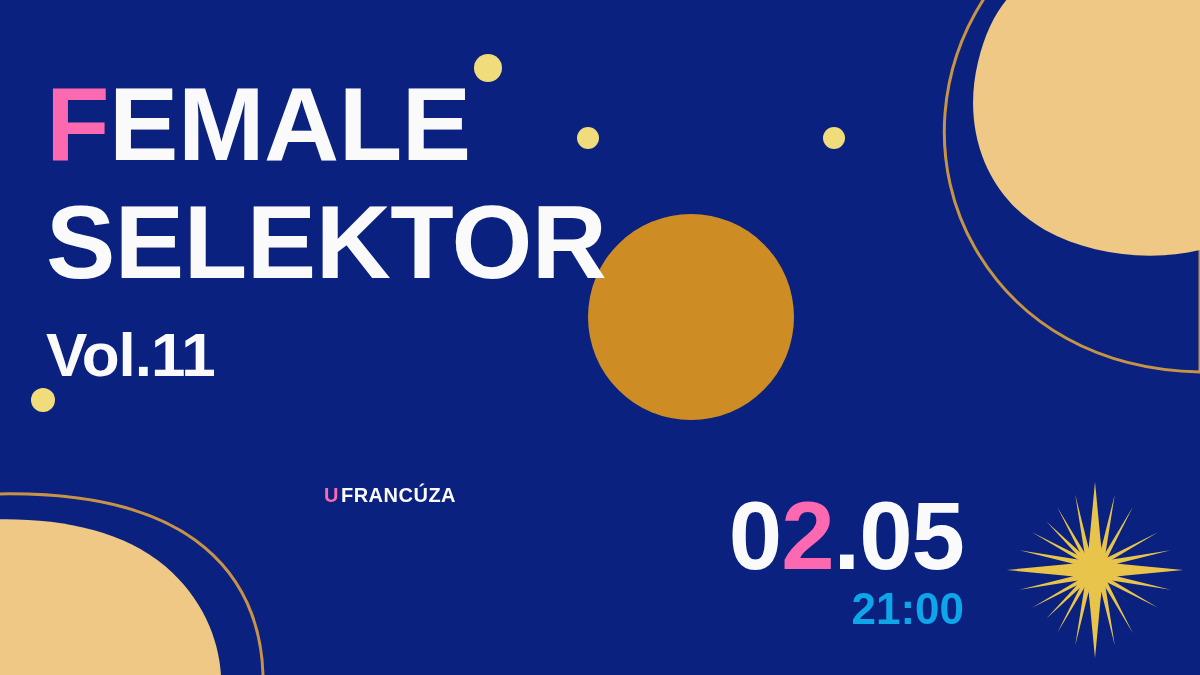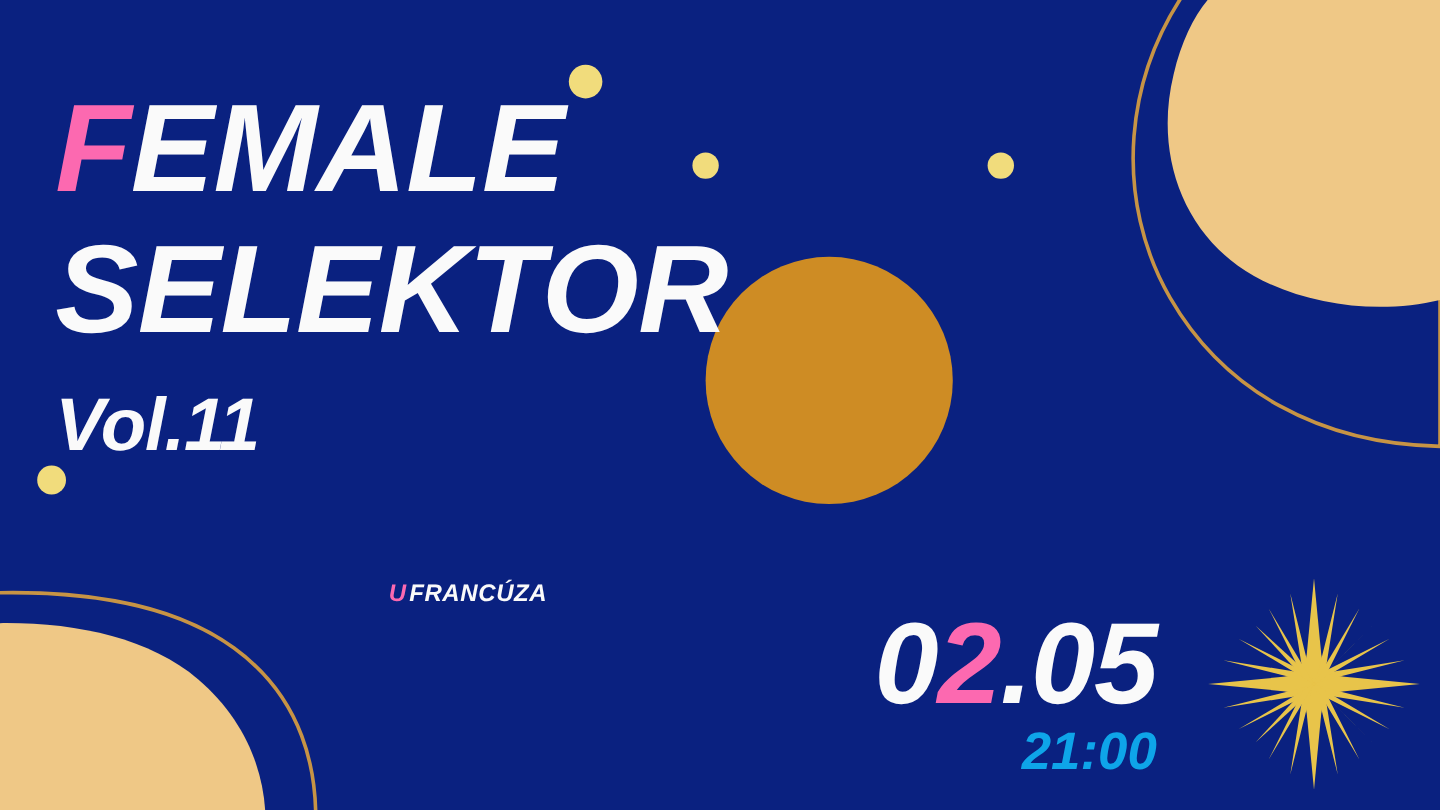--- a/index.html
+++ b/index.html
@@ -47,21 +47,21 @@
   #dot-4 { left: 31px;  top: 388px; width: 24px; height: 24px; }
   #starburst {
     position: absolute;
     z-index: 3;
     left: 1005px;
     top: 480px;
     width: 180px;
     height: 180px;
   }
   
-  #content { position: absolute; z-index: 5; inset: 0; font-style: italic; }
+  #content { position: absolute; z-index: 5; inset: 0; }
   .headline {
     position: absolute;
     left: 46px;
     color: #FAFAFA;
     font-weight: 700;
     letter-spacing: -0.5px;
     line-height: 1;
     white-space: nowrap;
   }
   #title-line-1 {
@@ -88,21 +88,21 @@
     font-size: 20px;
     font-weight: 700;
     letter-spacing: 0.5px;
     white-space: nowrap;
   }
   #venue .accent { margin-right: 2px; }
 
   #datetime {
     position: absolute;
     right: 236px;
-    top: 508px;
+    top: 490px;
     text-align: right;
     white-space: nowrap;
   }
   #event-date {
     color: #FAFAFA;
     font-size: 96px;
     font-weight: 700;
     line-height: 0.95;
     letter-spacing: -1px;
   }

